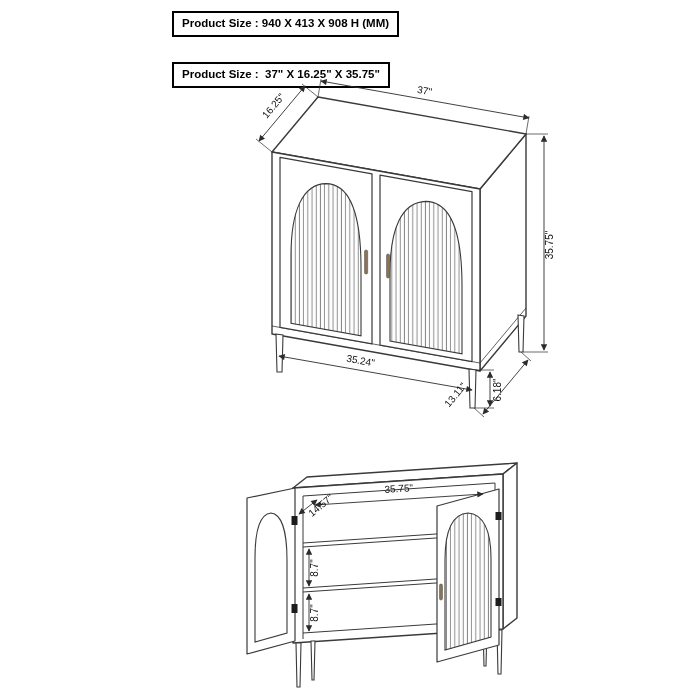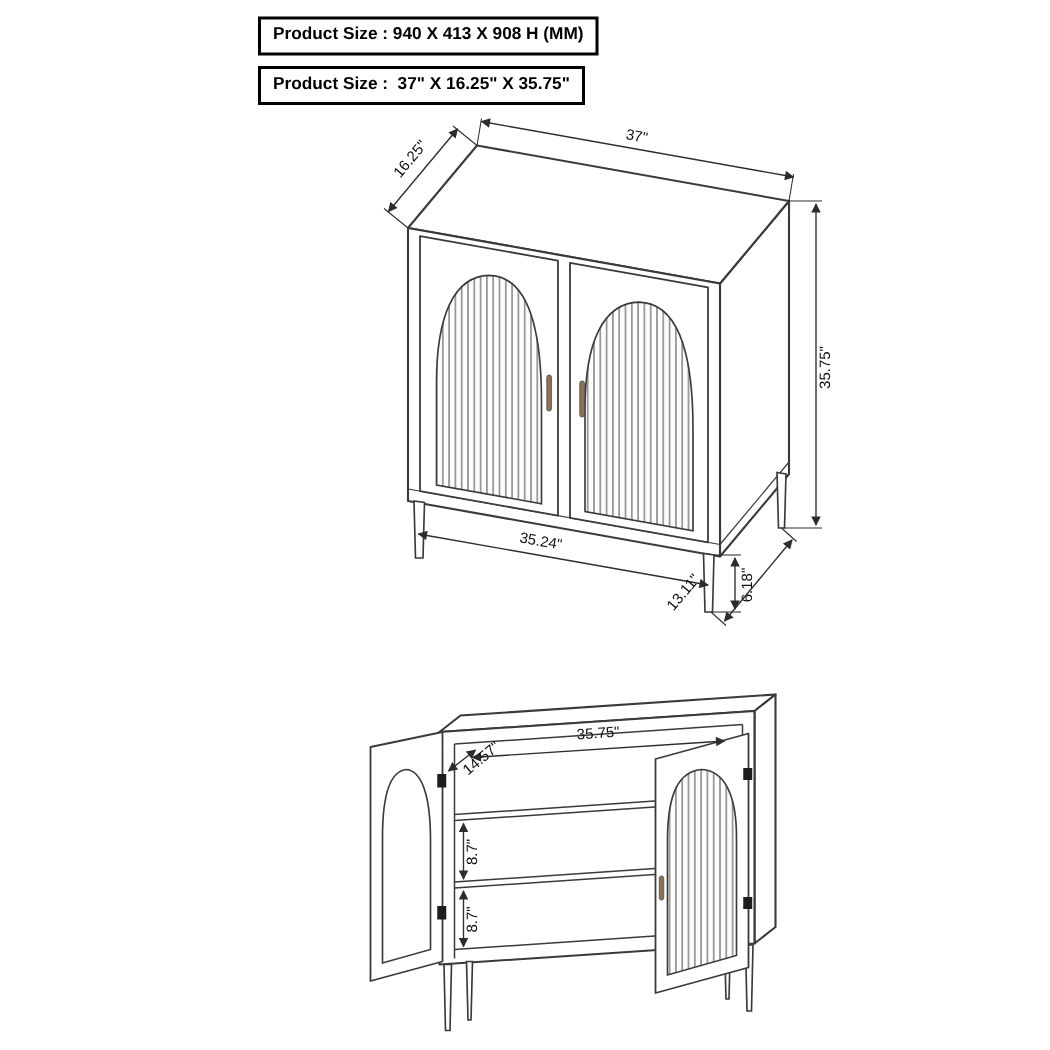--- a/index.html
+++ b/index.html
@@ -1,18 +1,18 @@
 <!DOCTYPE html>
 <html><head>
 <meta charset="utf-8">
 <style>
   html,body{margin:0;padding:0;background:#e9e9e9;}
   #page{position:relative;width:700px;height:700px;background:#ffffff;overflow:hidden;
         font-family:"Liberation Sans", sans-serif;}
-  #size-boxes{position:absolute;left:172px;top:11px;display:flex;flex-direction:column;gap:7px;}
+  #size-boxes{position:absolute;left:172px;top:11px;display:flex;flex-direction:column;gap:25px;}
   .size-box{border:2px solid #000;background:#fff;padding:4px 8px;font-size:11.5px;
             font-weight:bold;color:#000;white-space:pre;width:fit-content;line-height:1.2;}
   svg{position:absolute;left:0;top:0;}
   .face{fill:#ffffff;stroke:#3a3a3a;stroke-width:1.4;stroke-linejoin:round;}
   .door{fill:#ffffff;stroke:#3a3a3a;stroke-width:1.2;stroke-linejoin:round;}
   .win{fill:url(#flute);stroke:#3a3a3a;stroke-width:1.1;}
   .winclear{fill:#ffffff;stroke:#3a3a3a;stroke-width:1.1;}
   .leg{fill:#ffffff;stroke:#3a3a3a;stroke-width:1.1;}
   .thin{stroke:#3a3a3a;stroke-width:0.8;fill:none;}
   .inner{stroke:#3a3a3a;stroke-width:1;fill:none;}

